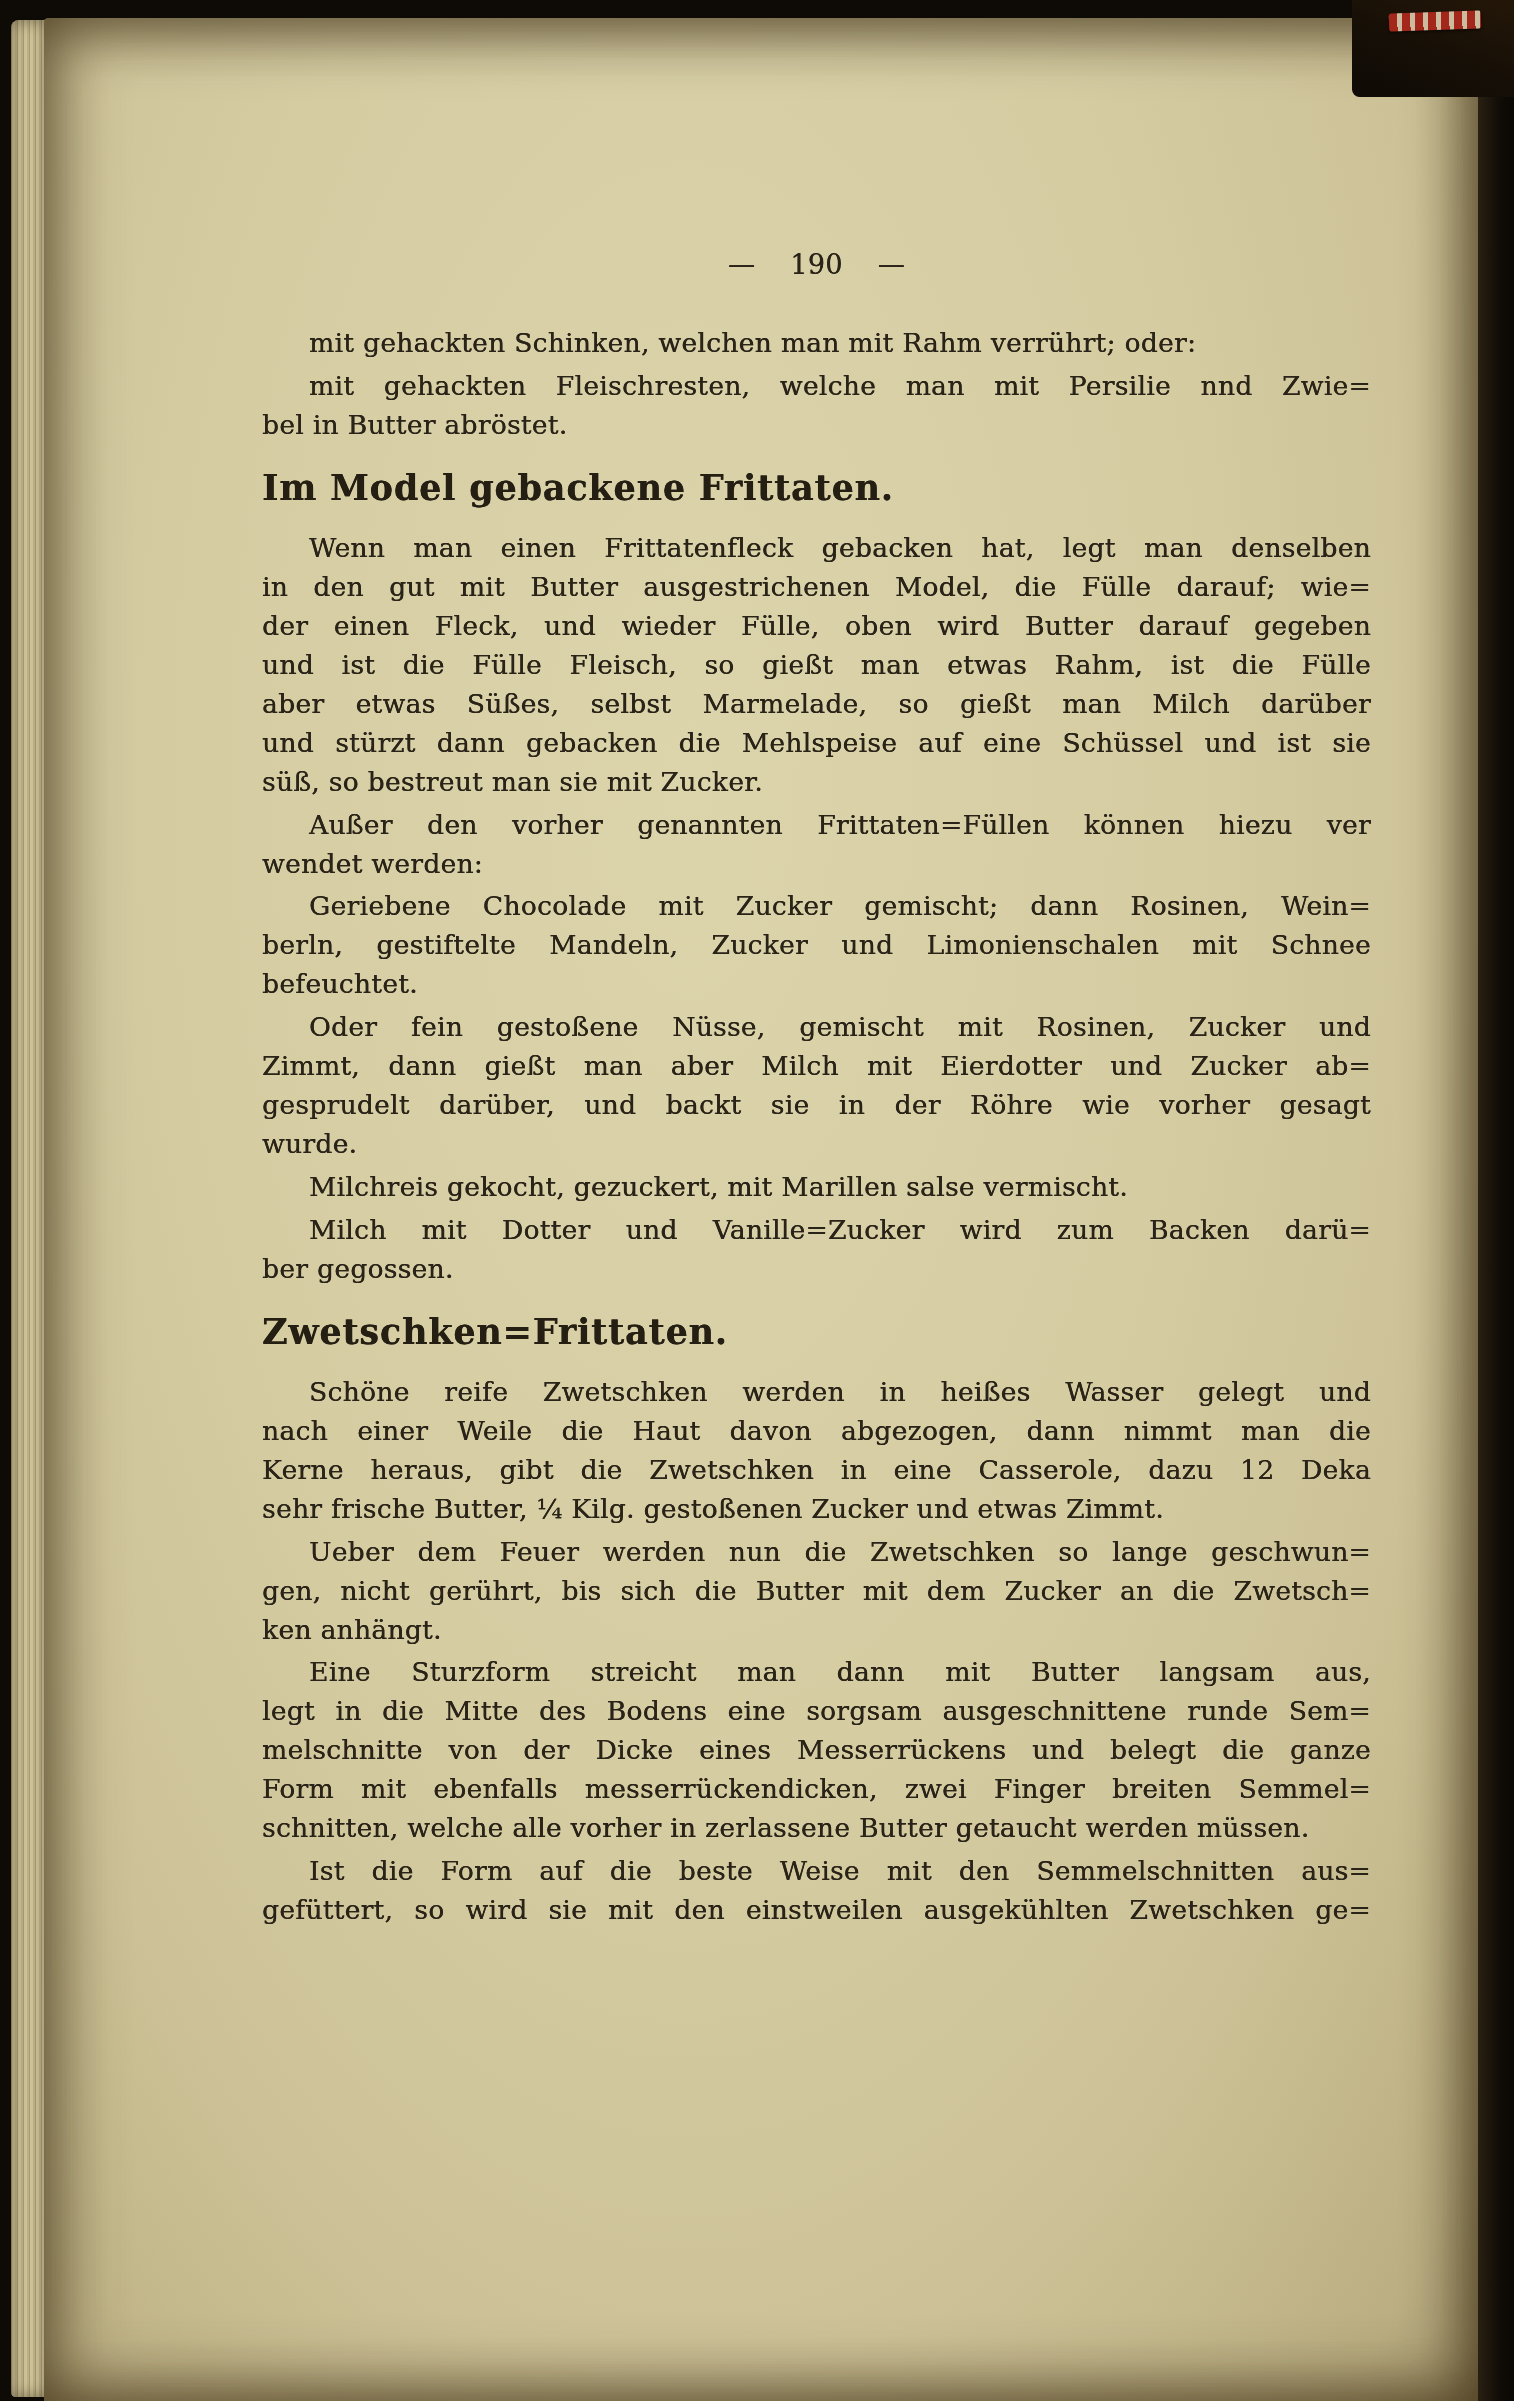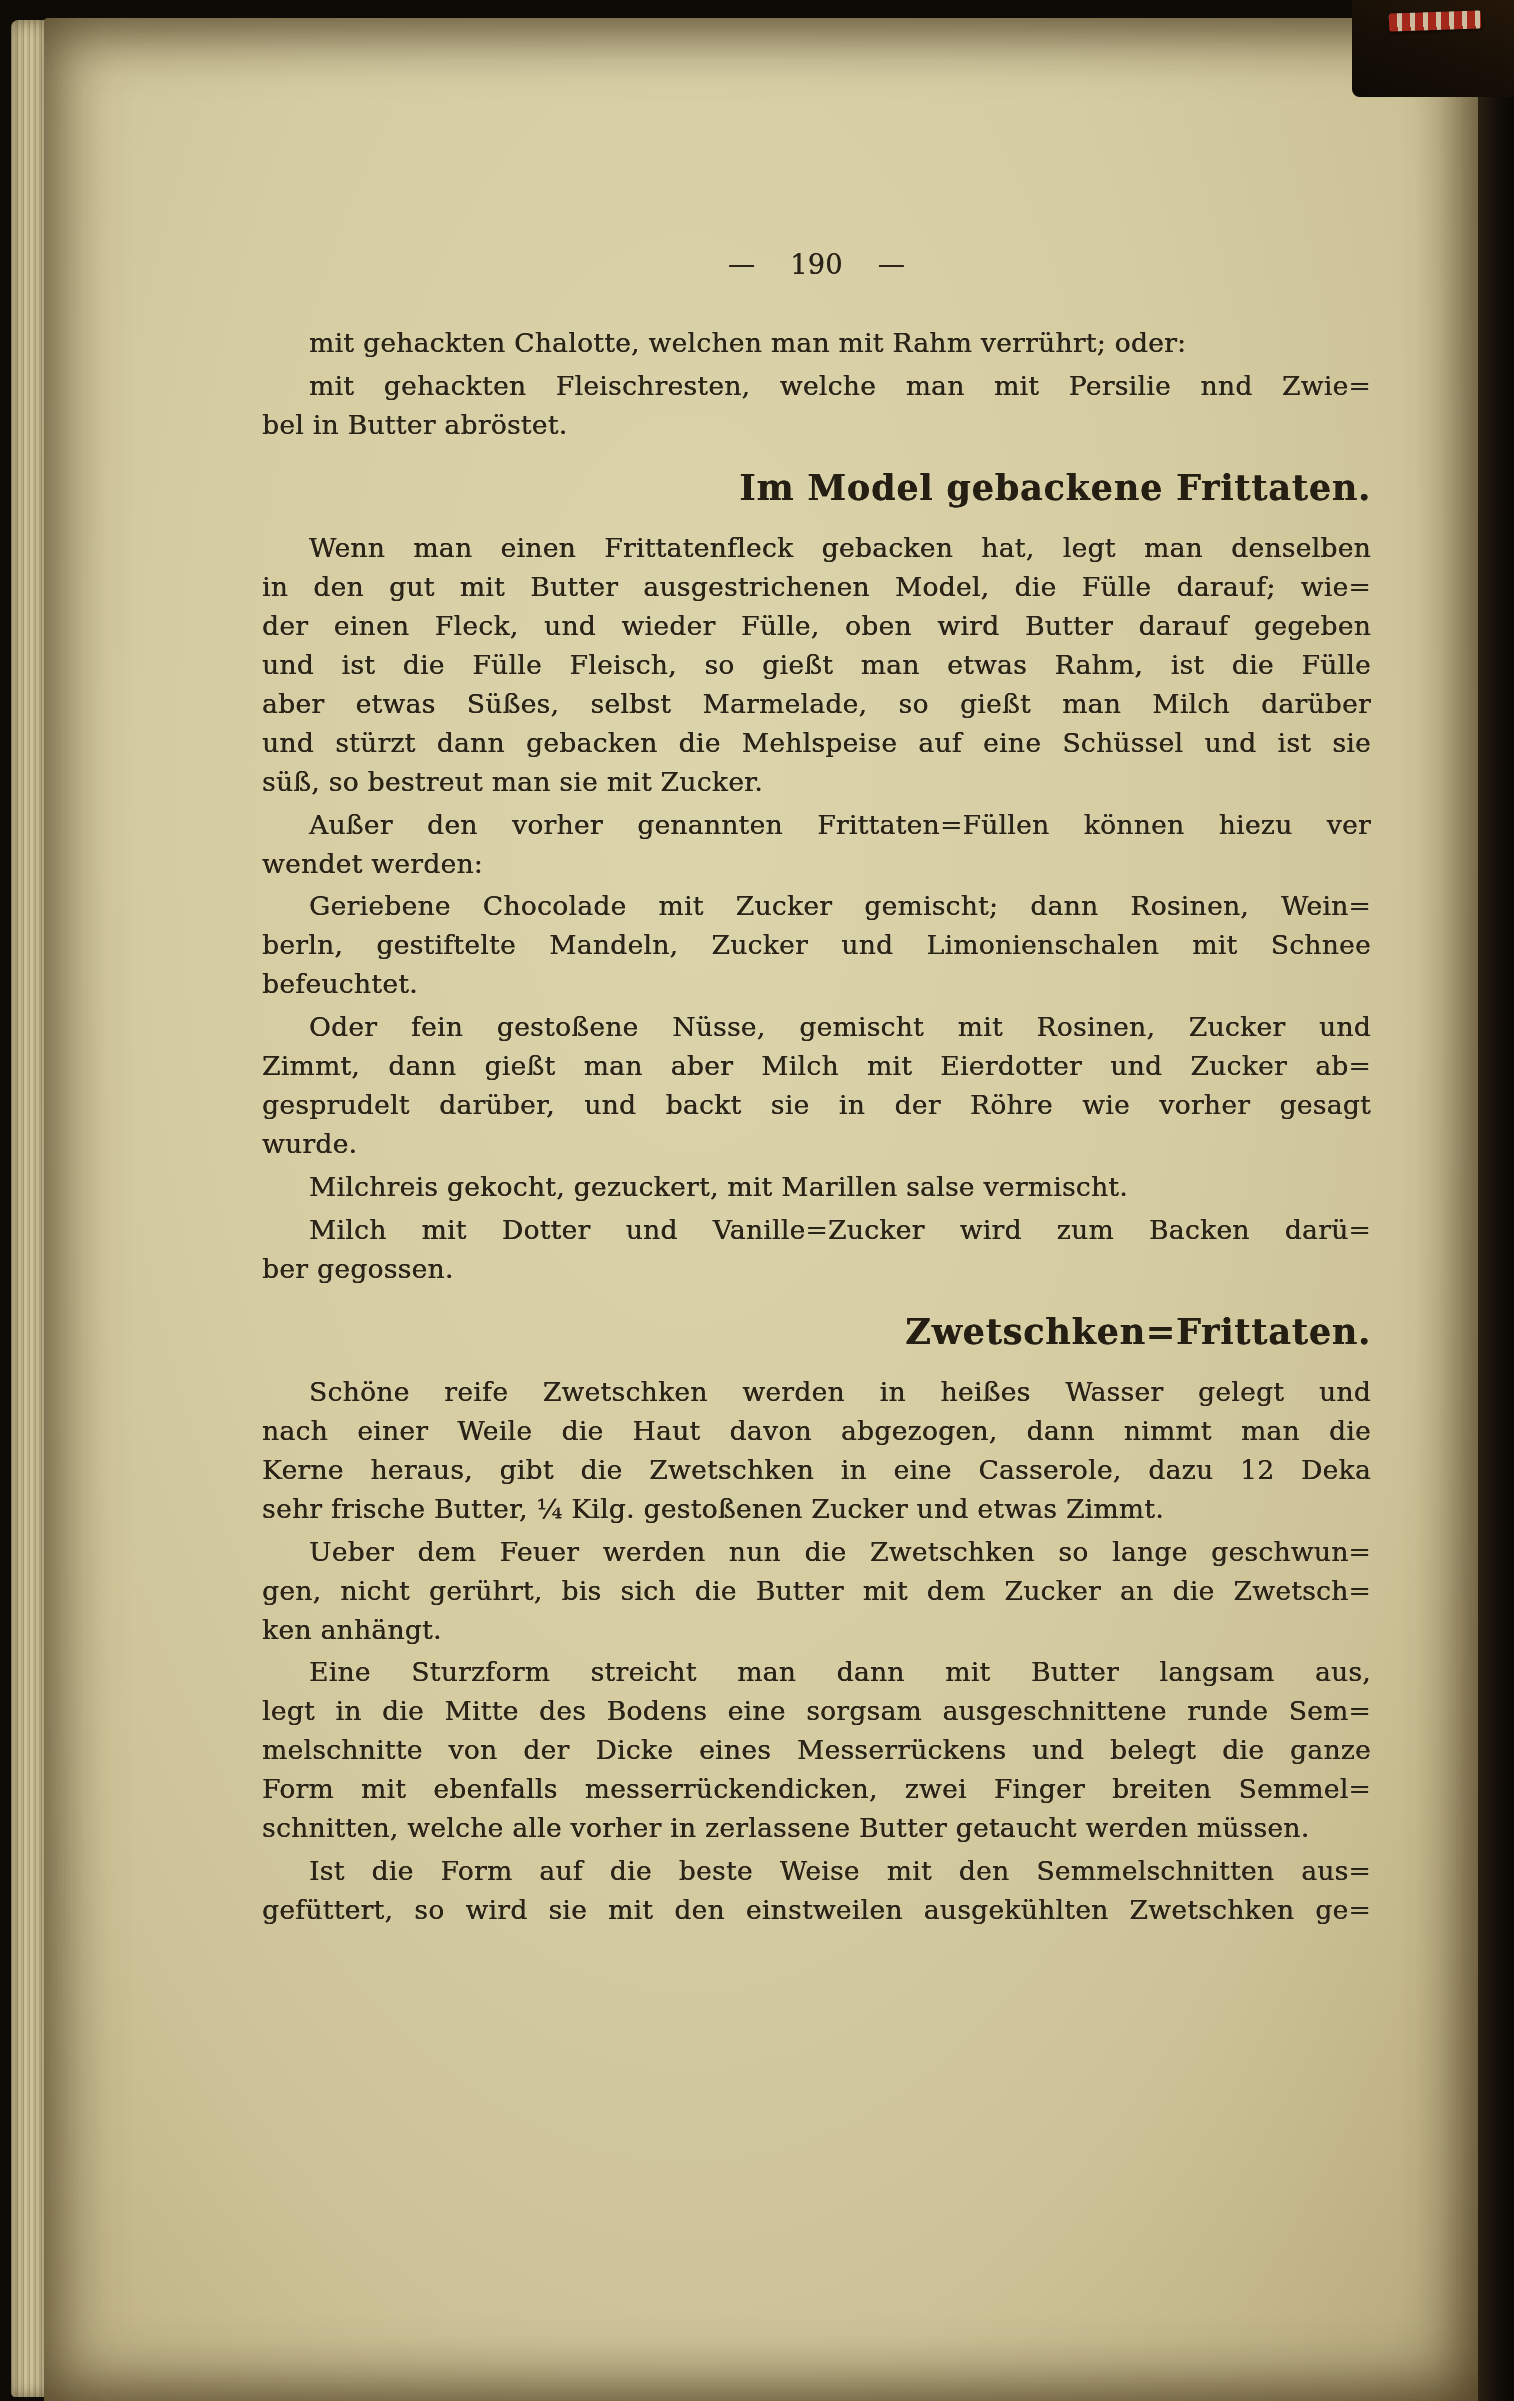--- a/index.html
+++ b/index.html
@@ -100,21 +100,21 @@
     margin-bottom: 39px;
   }
   .para { margin: 3.8px 0 0 0; }
   .line { text-align: left; }
   .line.just {
     text-align: justify;
     text-align-last: justify;
   }
   .line.indent { text-indent: 47px; }
   .heading {
-    text-align: right;
+    text-align: left;
     font-weight: bold;
     font-size: 35px;
     line-height: 39px;
     letter-spacing: 0.8px;
     margin: 24px 0 21px 0;
     color: #241e13;
   }
 </style>
 </head>
 <body>
@@ -127,21 +127,21 @@
     <div class="text-column">
 
       <div class="page-header">
         <span>—</span>
         <span>190</span>
         <span>—</span>
       </div>
 
       <div id="blocks">
           <div class="para">
-            <div class="line indent">mit gehackten Chalotte, welchen man mit Rahm verrührt; oder:</div>
+            <div class="line indent">mit gehackten Schinken, welchen man mit Rahm verrührt; oder:</div>
           </div>
           <div class="para">
             <div class="line just indent">mit gehackten Fleischresten, welche man mit Persilie nnd Zwie=</div>
             <div class="line">bel in Butter abröstet.</div>
           </div>
           <div class="heading">Im Model gebackene Frittaten.</div>
           <div class="para">
             <div class="line just indent">Wenn man einen Frittatenfleck gebacken hat, legt man denselben</div>
             <div class="line just">in den gut mit Butter ausgestrichenen Model, die Fülle darauf; wie=</div>
             <div class="line just">der einen Fleck, und wieder Fülle, oben wird Butter darauf gegeben</div>

